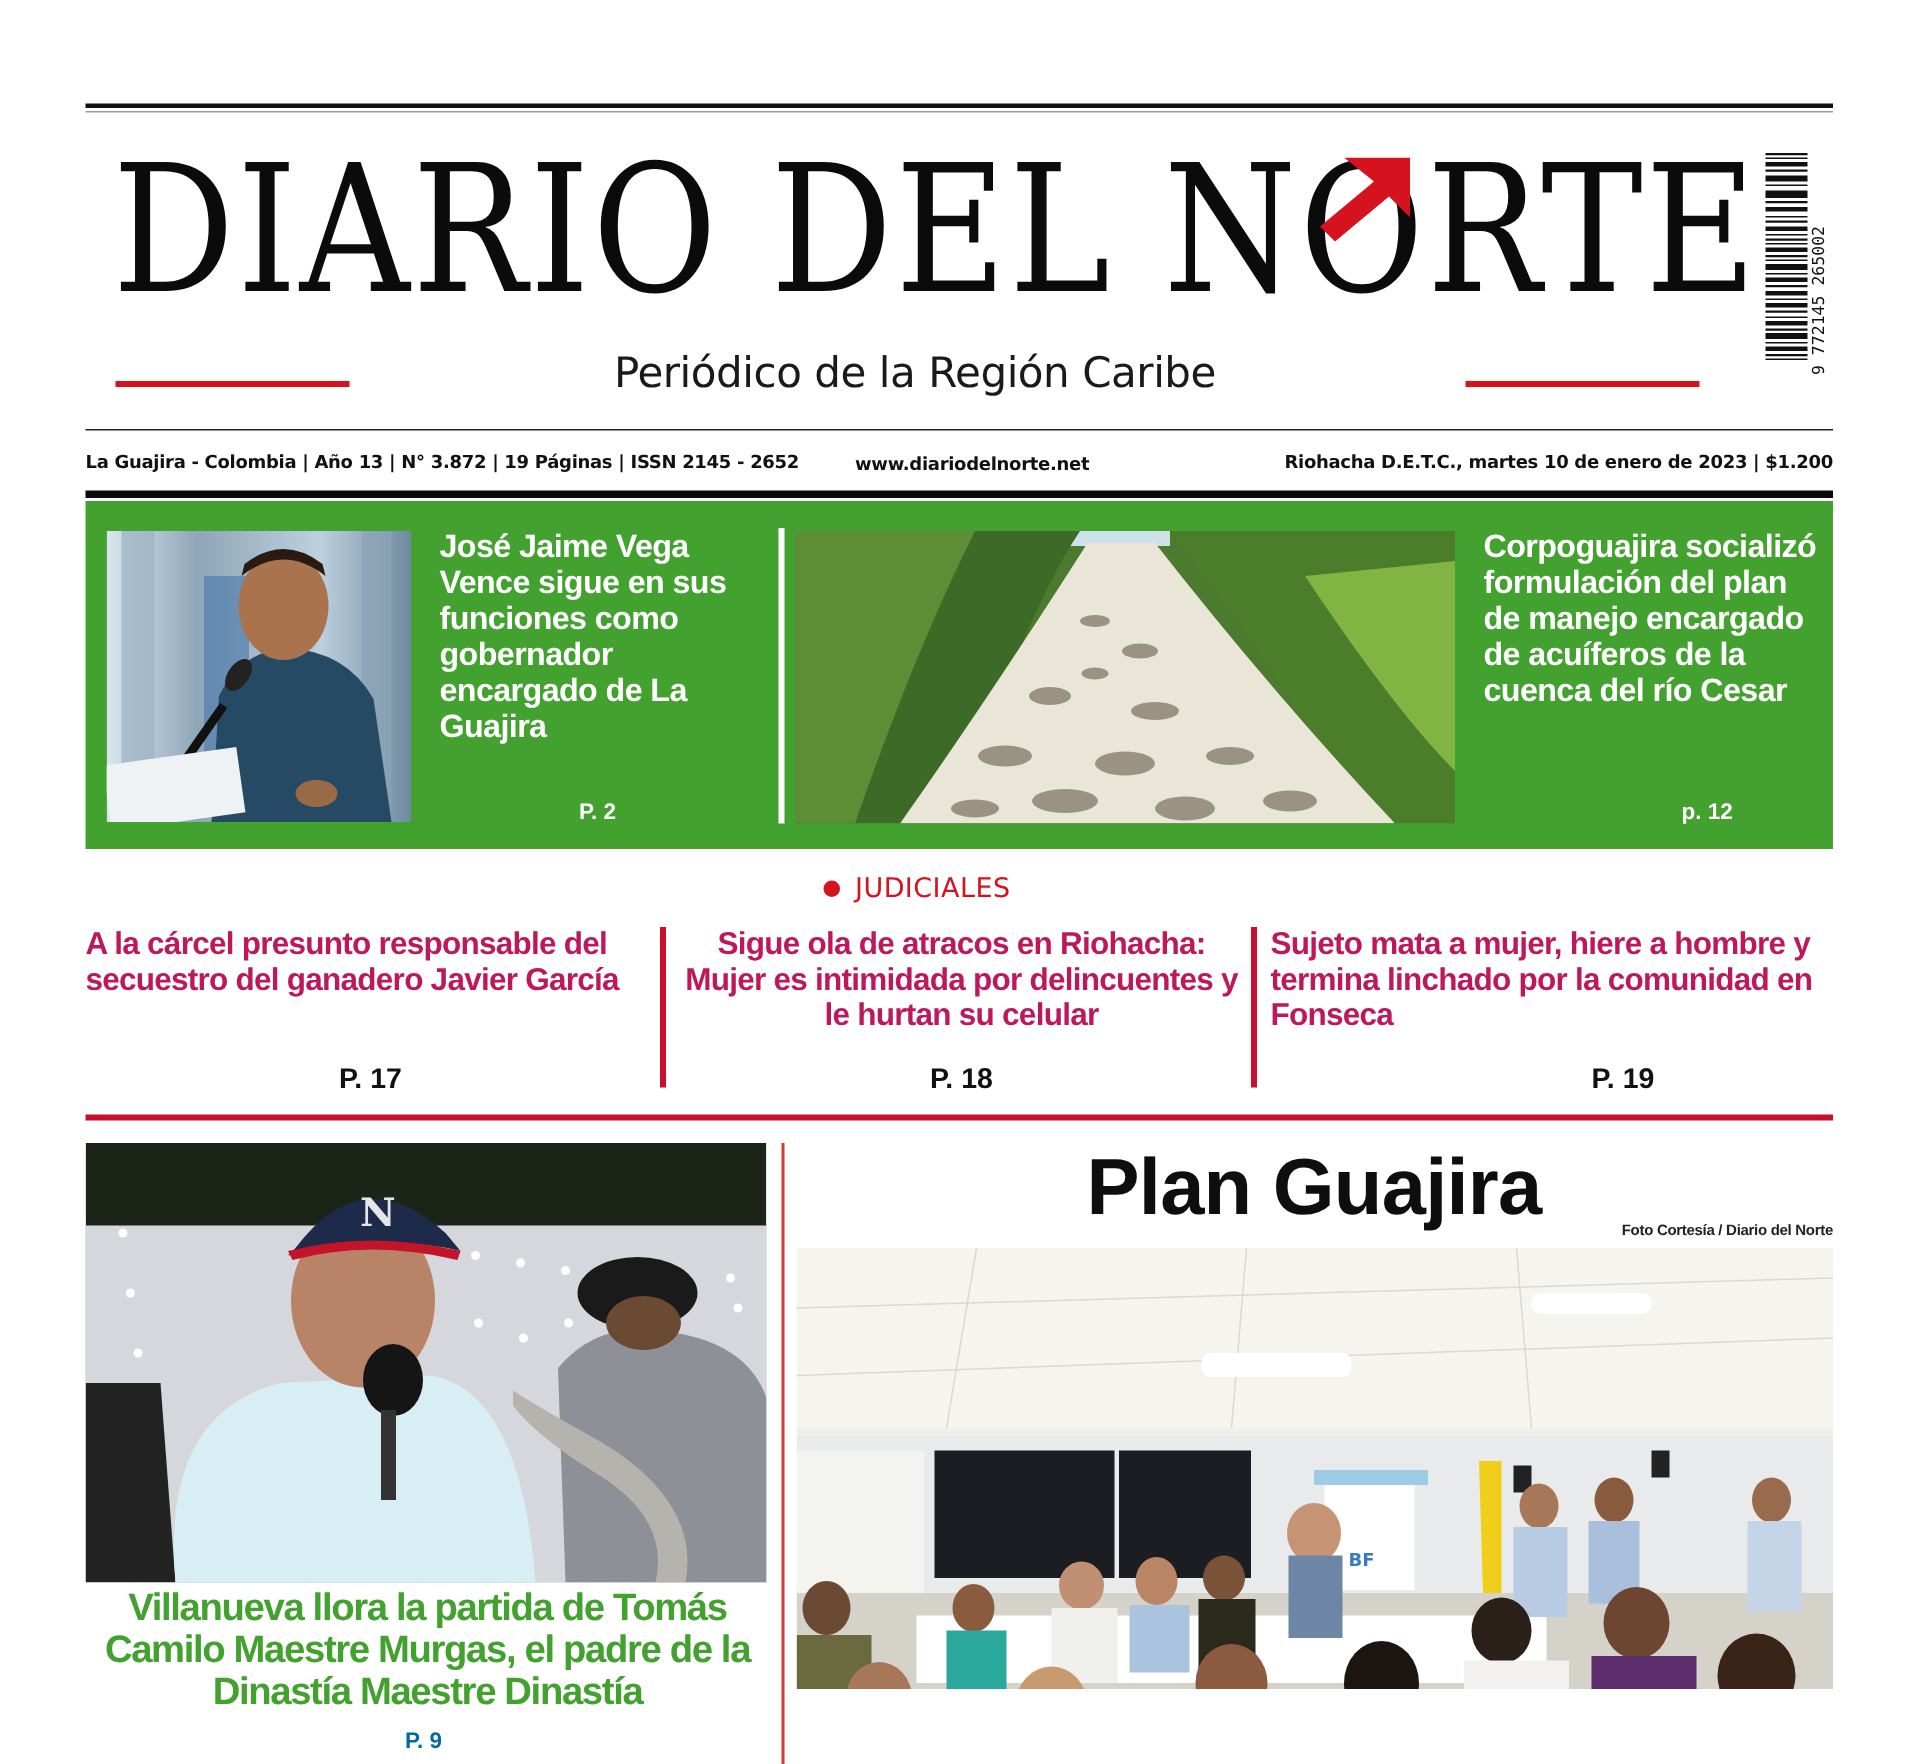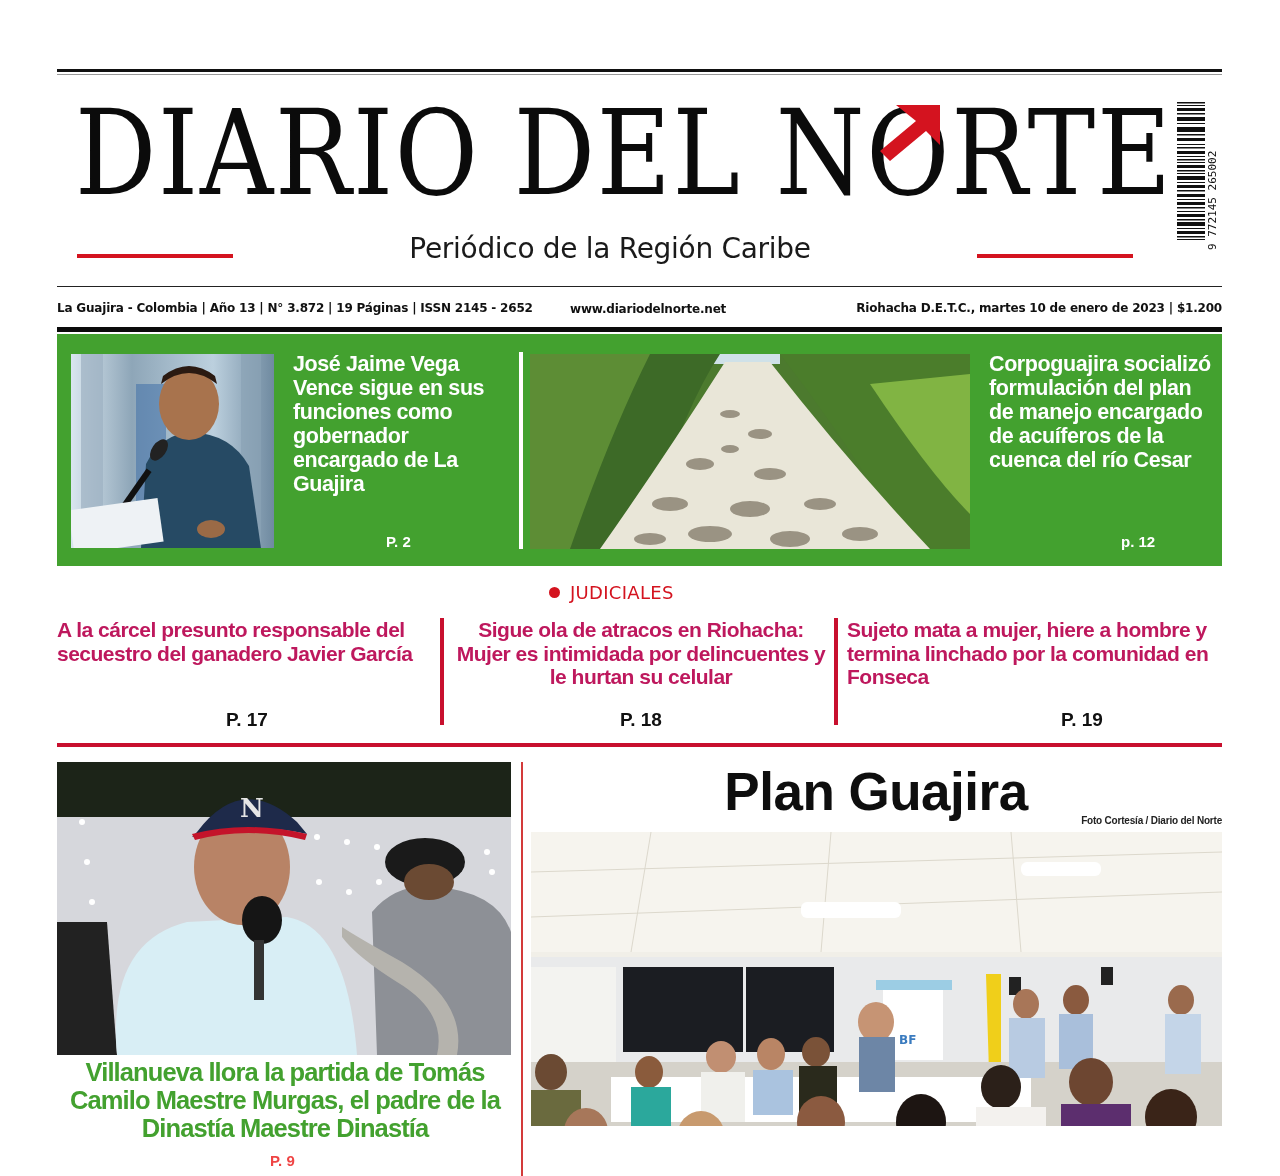--- a/index.html
+++ b/index.html
@@ -64,21 +64,21 @@
   .jd-1 { left: 440px; }
   .jd-2 { left: 834px; }
   .jud-rule { left: 57px; top: 743px; width: 1165px; height: 4px; background: #c8102e; }
 
   
   .photo-musician { left: 57px; top: 762px; width: 454px; height: 293px; overflow: hidden; }
   .col-divider { left: 521px; top: 762px; width: 2px; height: 414px; background: #d33a3a; }
   .vill-title { left: 57px; top: 1058px; width: 456px; text-align: center;
     font-family: "Liberation Sans", sans-serif; font-weight: bold; font-size: 25.5px; line-height: 28px;
     color: #43a12f; letter-spacing: -0.9px; }
-  .vill-page { left: 270px; top: 1152px; font-family: "Liberation Sans", sans-serif; font-weight: bold; font-size: 15px; color: #ef4444; }
+  .vill-page { left: 270px; top: 1152px; font-family: "Liberation Sans", sans-serif; font-weight: bold; font-size: 15px; color: #0369a1; }
 
   
   .plan-title { left: 530px; top: 766px; width: 692px; text-align: center;
     font-family: "Liberation Sans", sans-serif; font-weight: bold; font-size: 53px; line-height: 52px;
     color: #0e0e0e; letter-spacing: -0.5px; }
   .photo-credit { right: 58px; top: 815px; font-family: "Liberation Sans", sans-serif; font-size: 10px;
     color: #222; letter-spacing: -0.2px; font-weight: bold; }
   .photo-meeting { left: 531px; top: 832px; width: 691px; height: 294px; overflow: hidden; }
 </style>
 </head>

